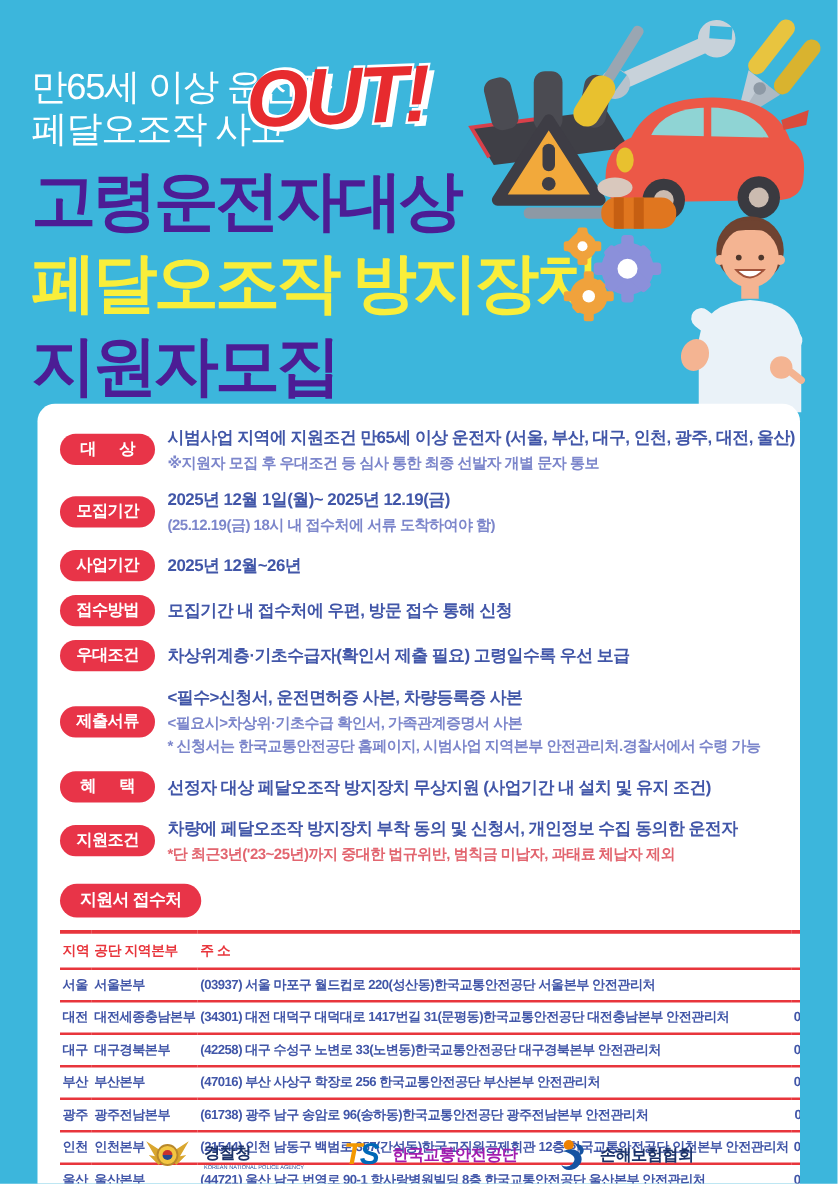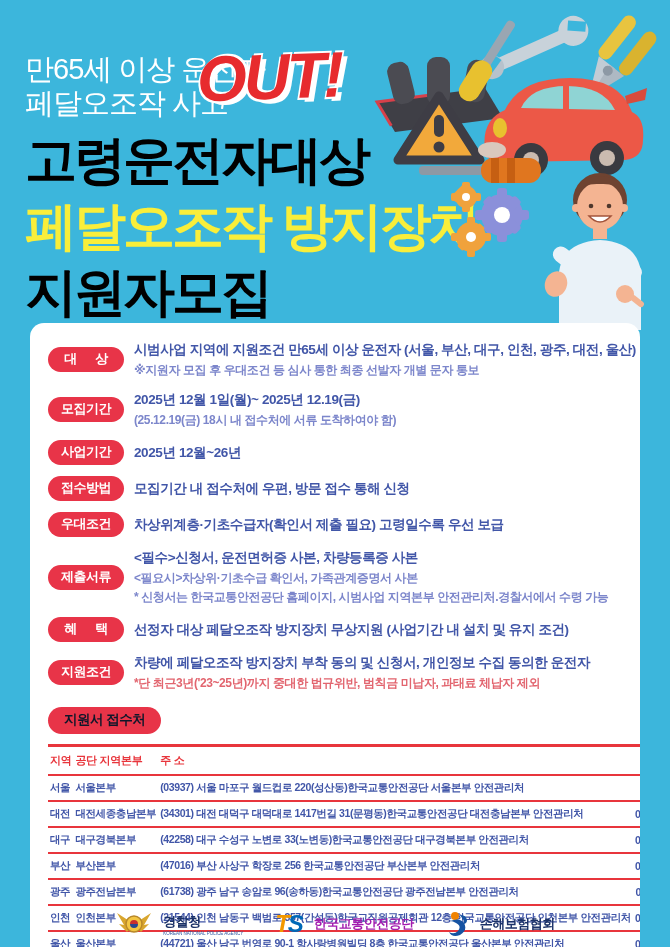--- a/index.html
+++ b/index.html
@@ -12,21 +12,21 @@
   .tagline{position:absolute;left:25px;color:#ffffff;font-size:29px;font-weight:400;letter-spacing:-1px;white-space:nowrap;text-align:right;}
   .tagline.l1{top:50px;}
   .tagline.l2{top:84px;}
   .out{
     position:absolute;left:197px;top:40px;
     font-size:64px;font-weight:900;font-style:italic;letter-spacing:-3px;
     color:#e72b2e;transform:rotate(-2deg);
     text-shadow:5px 4px 0 #ffffff,-2px 2px 0 #ffffff,2px -2px 0 #ffffff;
     white-space:nowrap;
   }
-  .h-line{position:absolute;left:25px;font-size:52px;font-weight:900;letter-spacing:-3px;color:#000000;white-space:nowrap;}
+  .h-line{position:absolute;left:25px;font-size:52px;font-weight:900;letter-spacing:-3px;color:#4c1d95;white-space:nowrap;}
   .h-line.t1{top:126px;}
   .h-line.t2{top:192px;color:#f9ee3a;}
   .h-line.t3{top:258px;text-align:right;}
   .illustration{position:absolute;right:0;top:0;width:335px;height:330px;}
   
   .card{
     position:absolute;left:30px;right:30px;top:323px;bottom:0;
     background:#ffffff;border-radius:14px 14px 0 0;
     padding:17px 18px 48px 18px;box-sizing:border-box;overflow:hidden;
   }
@@ -36,21 +36,21 @@
     padding:3px 12px 4px;border-radius:999px;text-align:center;white-space:pre;
     letter-spacing:-0.5px;min-width:52px;
   }
   .sec-body{min-width:0;}
   .sec-main{font-size:13.5px;font-weight:700;color:#4156a8;line-height:20px;letter-spacing:-0.4px;white-space:nowrap;}
   .note{font-size:12px;font-weight:600;line-height:17px;margin-top:2px;letter-spacing:-0.4px;white-space:nowrap;}
   .note.muted{color:#7c86cb;}
   .note.red{color:#e2656f;}
   
   .recv-title{
-    display:inline-block;background:#e83448;color:#0f172a;font-weight:700;font-size:13.5px;
+    display:inline-block;background:#e83448;color:#ffffff;font-weight:700;font-size:13.5px;
     padding:4px 16px 5px;border-radius:999px;letter-spacing:-0.5px;margin:4px 0 10px 0;
   }
   table.recv{width:100%;border-collapse:collapse;}
   table.recv thead tr{border-top:3px solid #e8353c;border-bottom:2px solid #e8353c;}
   table.recv tbody tr{border-bottom:2px solid #e8353c;}
   table.recv tbody tr:last-child{border-bottom:3px solid #e8353c;}
   table.recv th{color:#e8353c;font-size:11px;font-weight:700;text-align:left;padding:6px 2px;letter-spacing:-0.3px;white-space:nowrap;}
   table.recv td{color:#4156a8;font-size:10.5px;font-weight:600;padding:5px 2px;letter-spacing:-0.4px;white-space:nowrap;}
   table.recv .c-region{width:38px;}
   table.recv .c-branch{width:96px;}

